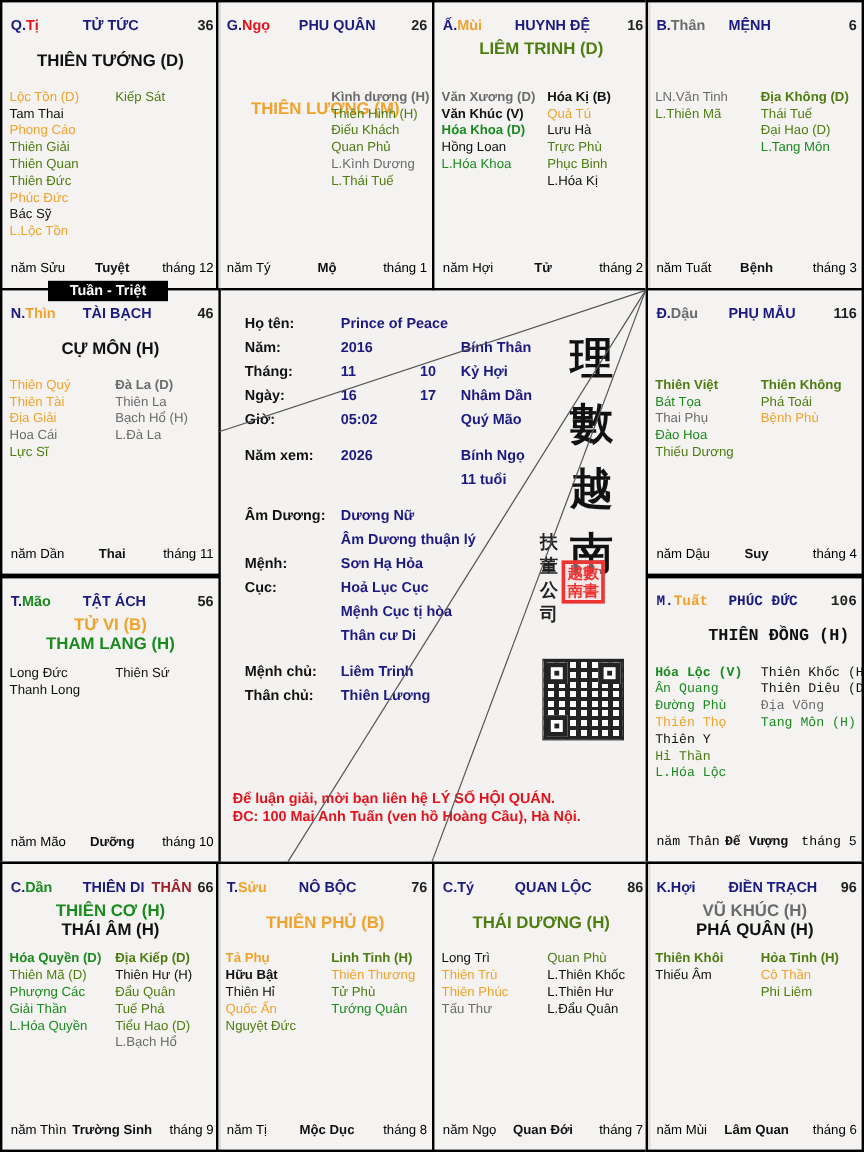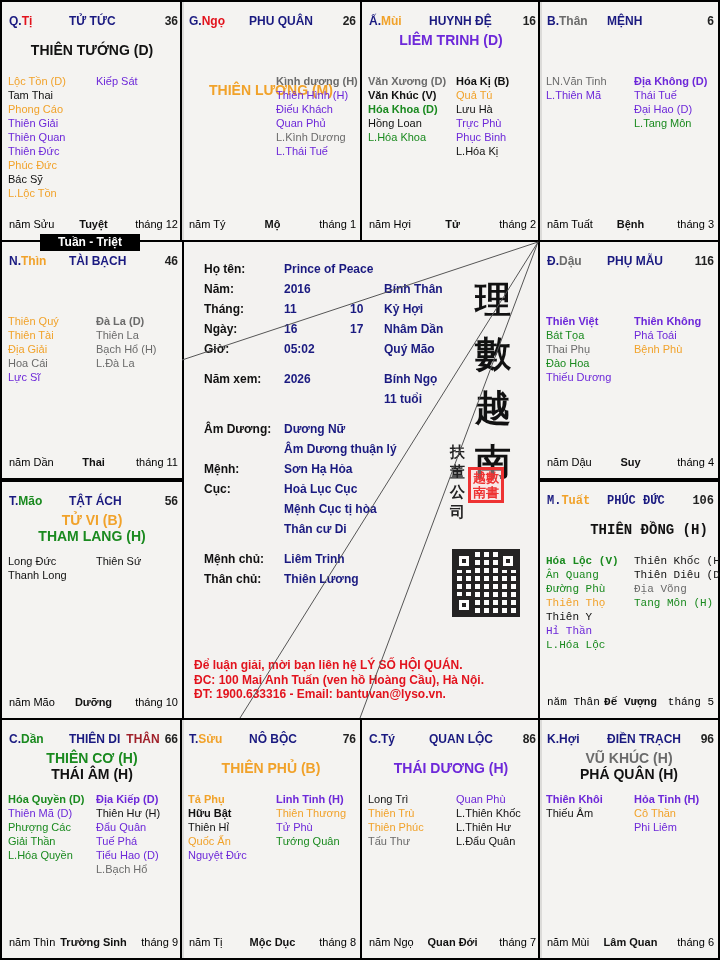--- a/index.html
+++ b/index.html
@@ -15,21 +15,21 @@
   .stars { position: absolute; top: 72px; left: 6px; right: 4px; font-size: 11px; line-height: 14px; }
   .stars .col { position: absolute; top: 0; }
   .stars .col.l { left: 0; }
   .stars .col.r { left: 88px; }
   .stars .s { display: block; white-space: nowrap; }
   .stars .b { font-weight: bold; }
   .cell-foot { position: absolute; bottom: 8px; left: 7px; right: 4px; height: 14px; font-size: 11px; }
   .cell-foot .y { position: absolute; left: 0; }
   .cell-foot .st { position: absolute; left: 50%; transform: translateX(-50%); font-weight: bold; }
   .cell-foot .m { position: absolute; right: 0; }
-  .c-black { color: #111; } .c-red { color: #6d28d9; } .c-orange { color: #f1a22a; } .c-green { color: #1a8a1f; } .c-gray { color: #6b6b6b; } .c-navy { color: #1a1a80; }
+  .c-black { color: #111; } .c-red { color: #4d7c0f; } .c-orange { color: #f1a22a; } .c-green { color: #1a8a1f; } .c-gray { color: #6b6b6b; } .c-navy { color: #1a1a80; }
   .center { position: absolute; left: 182px; top: 242px; width: 356px; height: 476px; border-radius: 15px; }
   .info { position: absolute; left: 22px; font-size: 12px; font-weight: bold; }
   .info-row { position: absolute; left: 0; height: 16px; white-space: nowrap; }
   .info-row .lbl { position: absolute; left: 0; color: #111; }
   .info-row .v1 { position: absolute; left: 80px; color: #1a1a80; }
   .info-row .v2 { position: absolute; left: 146px; color: #1a1a80; }
   .info-row .v3 { position: absolute; left: 180px; color: #1a1a80; }
   .contact { position: absolute; left: 12px; top: 416px; font-size: 12px; font-weight: bold; color: #e2131d; line-height: 14.5px; }
   .calli { position: absolute; left: 286px; top: 30px; font-family: "DejaVu Serif", serif; font-size: 36px; font-weight: bold; color: #111; line-height: 54px; width: 50px; text-align: center; }
   .small-calli { position: absolute; left: 268px; top: 200px; font-family: "DejaVu Serif", serif; font-size: 15px; font-weight: bold; color: #222; line-height: 20px; width: 18px; }
@@ -159,20 +159,23 @@
       <span class="st c-black">Bệnh</span>
       <span class="m">tháng 3</span>
     </div>
       </div>
       <div class="cell" style="left: 0px; top: 240px; width: 184px; height: 240px;">
         <div class="cell-head">
       <span class="branch"><span class="c-navy">N.</span><span style="color:#f1a22a">Thìn</span></span>
       <span class="palace"><span>TÀI BẠCH</span></span>
       <span class="age">46</span>
     </div>
+        <div class="main-stars" style="top: 40px;">
+          <div class="c-black">CỰ MÔN (H)</div>
+        </div>
         <div class="stars" style="top:72px">
           <div class="col l">
             <span class="s c-orange">Thiên Quý</span>
             <span class="s c-orange">Thiên Tài</span>
             <span class="s c-orange">Địa Giải</span>
             <span class="s c-gray">Hoa Cái</span>
             <span class="s c-red">Lực Sĩ</span>
           </div>
           <div class="col r">
             <span class="s c-gray b">Đà La (D)</span>
@@ -476,21 +479,20 @@
     <div class="seal">越數南書</div>
     <div class="qr">
       <div class="finder" style="left:2px;top:2px"></div>
       <div class="finder" style="right:2px;top:2px"></div>
       <div class="finder" style="left:2px;bottom:2px"></div>
     </div>
 
     <div class="contact">
       <div>Để luận giải, mời bạn liên hệ LÝ SỐ HỘI QUÁN.</div>
       <div>ĐC: 100 Mai Anh Tuấn (ven hồ Hoàng Cầu), Hà Nội.</div>
-      <div>ĐT: 1900.633316 - Email: bantuvan@lyso.vn.</div>
     </div>
   </div>
 
   <svg class="lines" width="720" height="960">
     <line x1="538" y1="242" x2="182" y2="360" stroke="#555" stroke-width="1"></line>
     <line x1="538" y1="242" x2="360" y2="718" stroke="#555" stroke-width="1"></line>
     <line x1="538" y1="242" x2="240" y2="718" stroke="#555" stroke-width="1"></line>
   </svg>
 </div>
 

